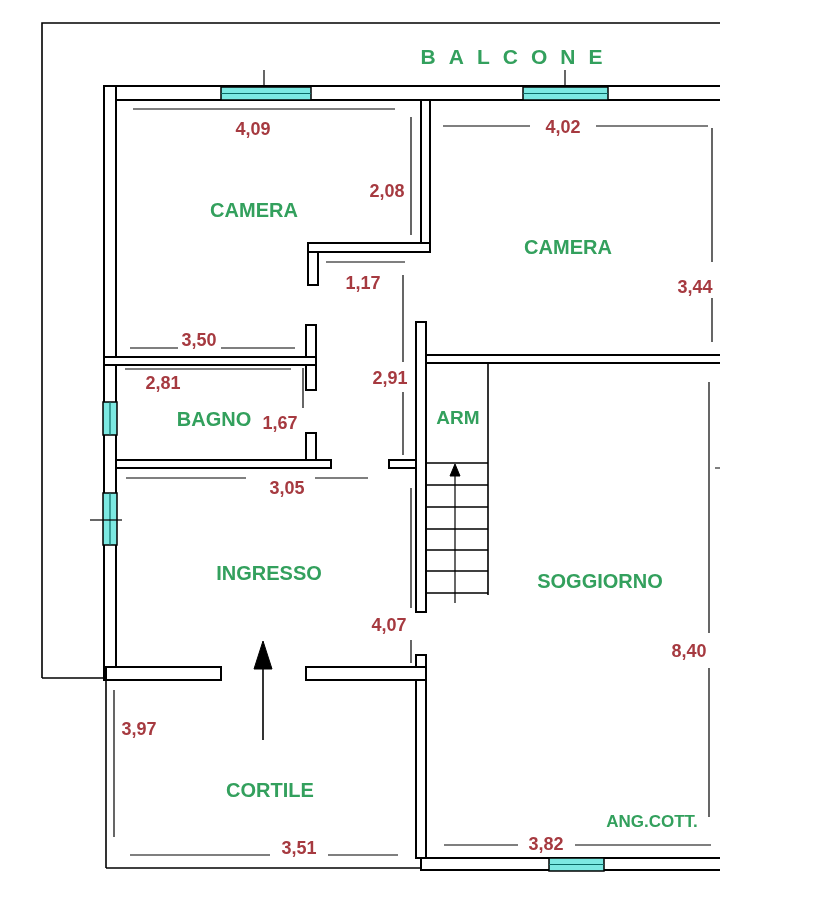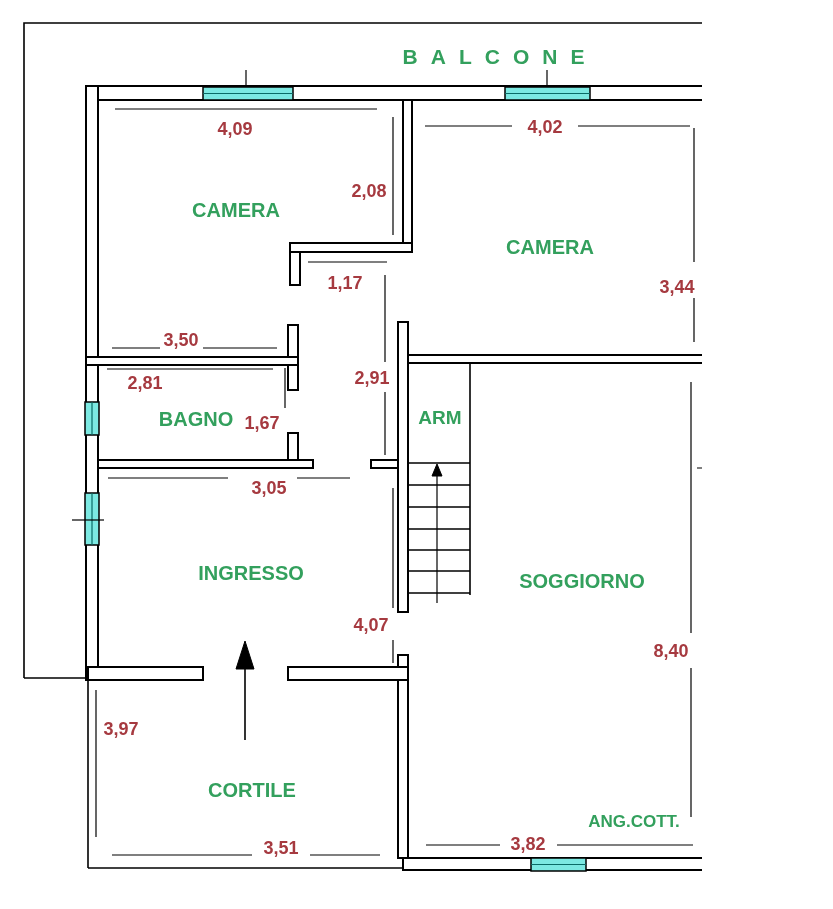--- a/index.html
+++ b/index.html
@@ -1,17 +1,17 @@
 <!DOCTYPE html>
 <html><head>
 <meta charset="utf-8">
 <style>
   html,body{margin:0;padding:0;background:#ffffff;}
   #plan-page{position:relative;width:702px;height:909px;background:#ffffff;overflow:hidden;
-             font-family:"Liberation Sans", sans-serif;}
+             font-family:"Liberation Sans", sans-serif;padding-left:18px;}
   svg{display:block;}
   .room-label{fill:#33a05d;font-family:"Liberation Sans",sans-serif;font-weight:bold;
               stroke:#ffffff;stroke-width:2.5;paint-order:stroke;}
   .dim-label{fill:#a63a40;font-family:"Liberation Sans",sans-serif;font-weight:bold;
              stroke:#ffffff;stroke-width:2.5;paint-order:stroke;}
   .wall{fill:#ffffff;stroke:#000000;stroke-width:2;}
   .thin{stroke:#000000;stroke-width:1.6;fill:none;}
   .dim-line{stroke:#000000;stroke-width:1.2;fill:none;}
   .window{fill:#7ce9e2;stroke:#000000;stroke-width:1.5;}
   .window-mid{stroke:#0a6b66;stroke-width:1.2;}

